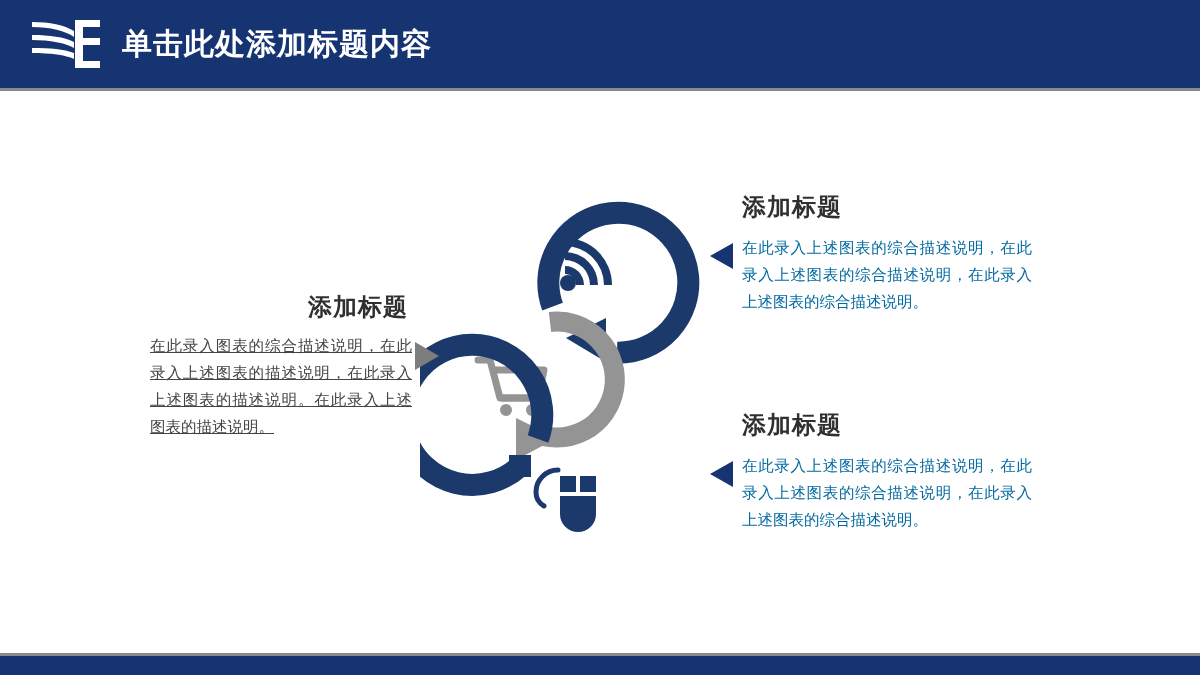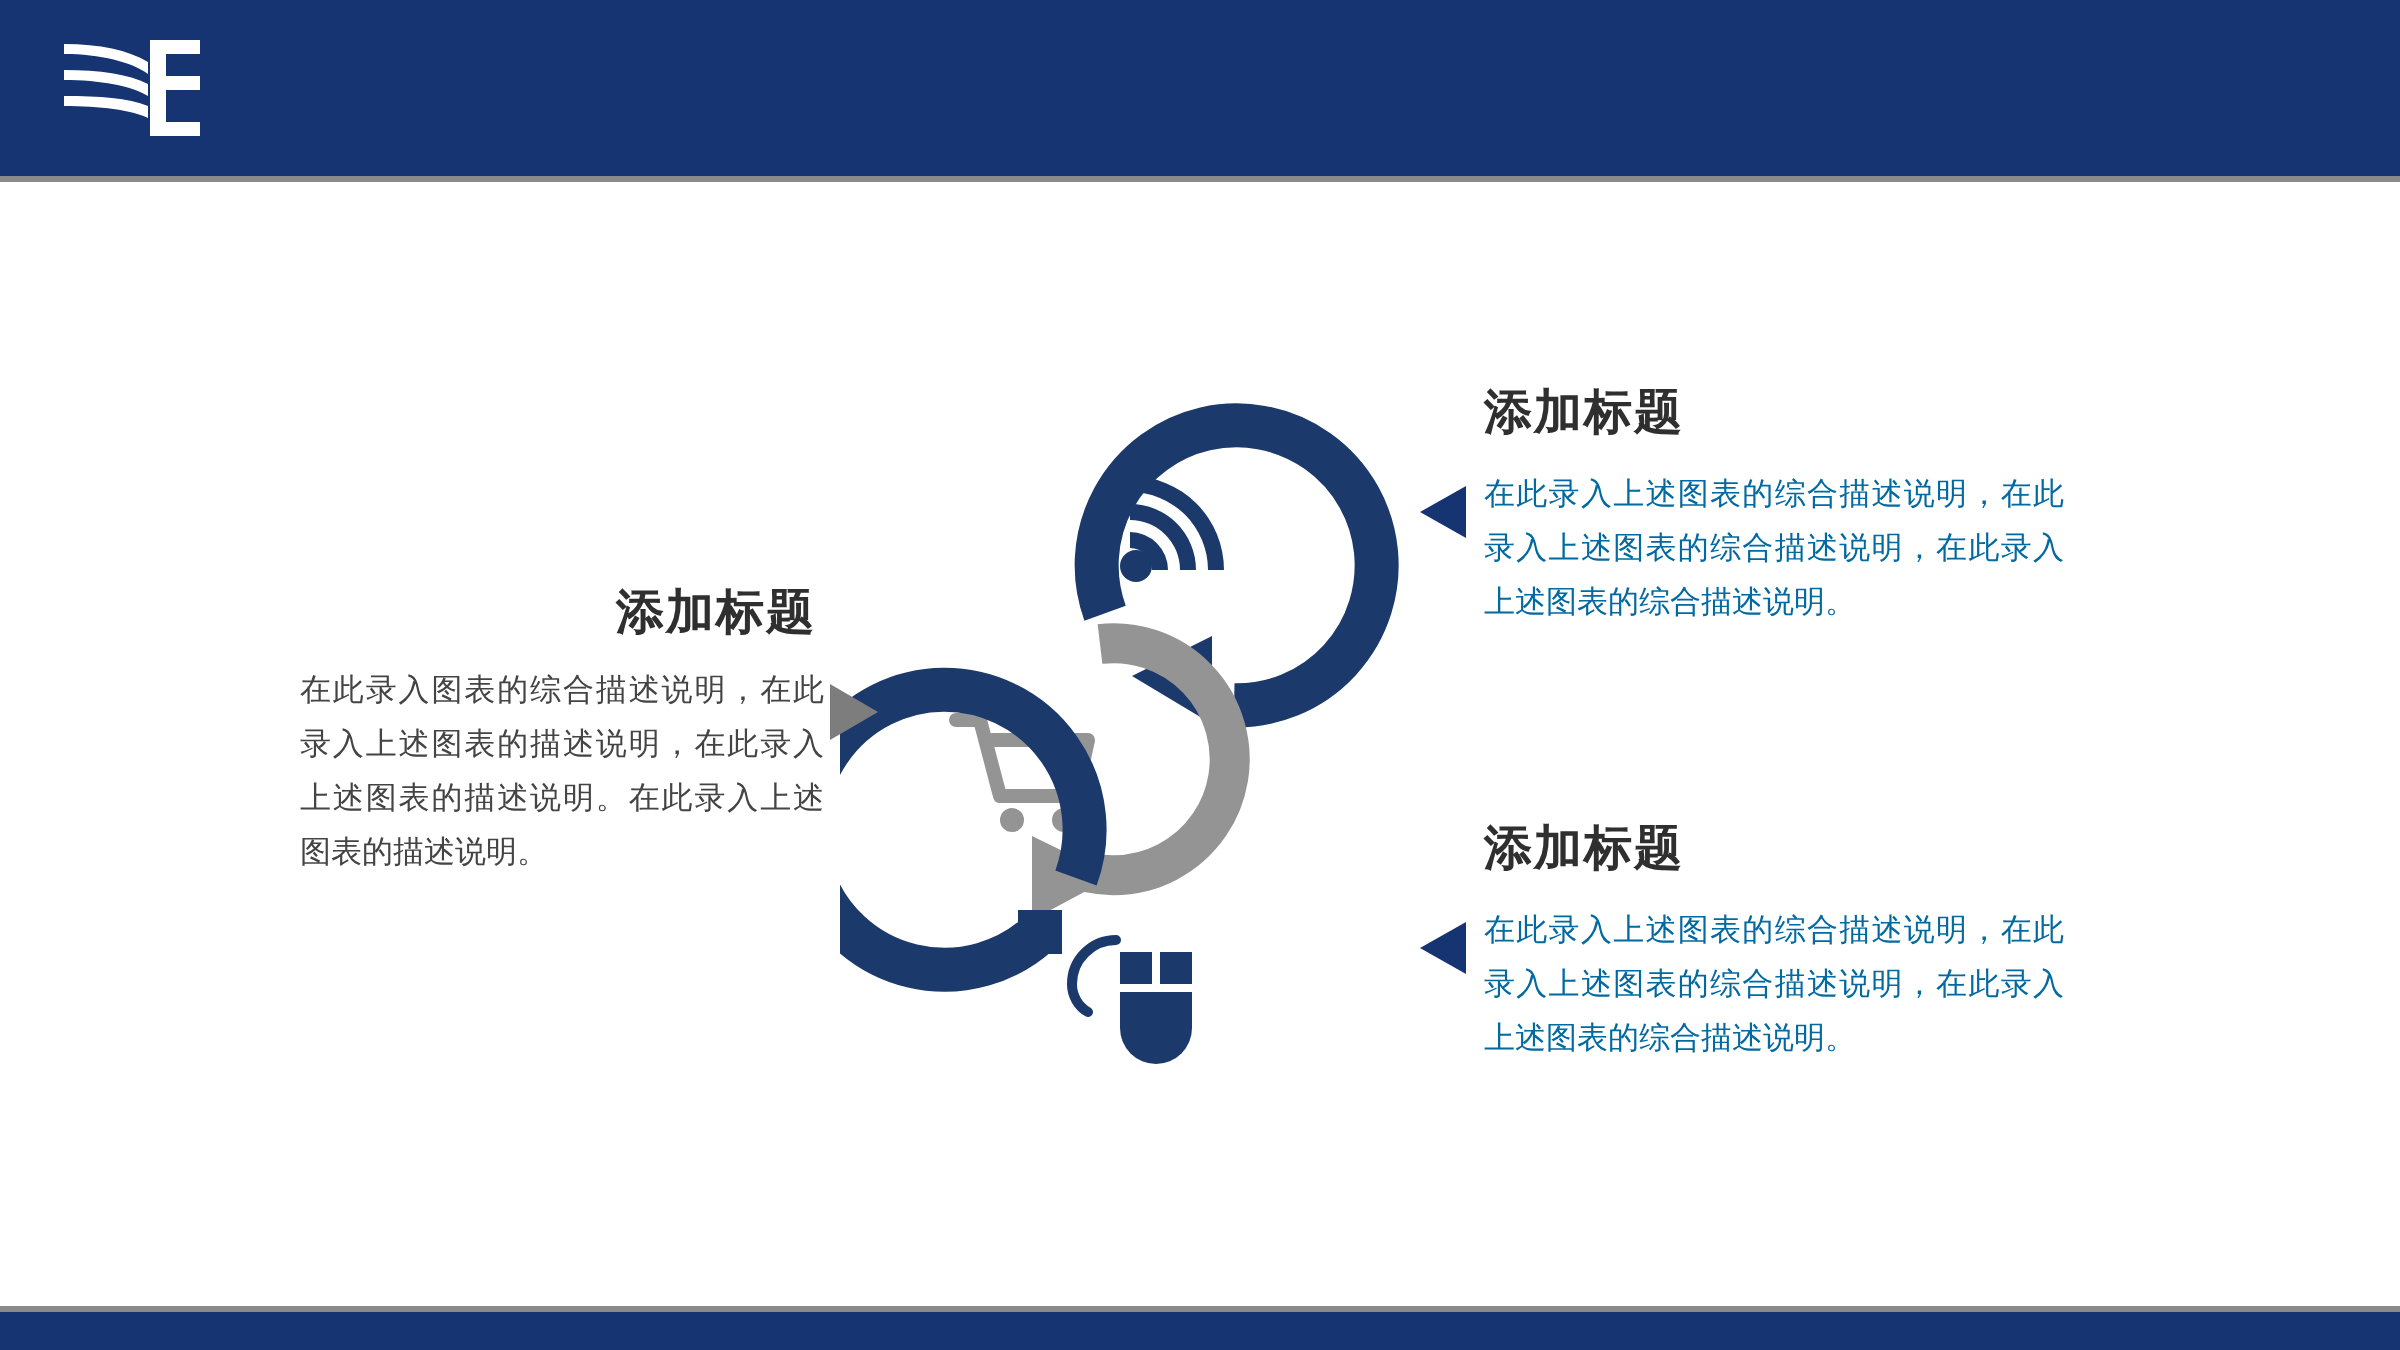--- a/index.html
+++ b/index.html
@@ -101,20 +101,21 @@
     letter-spacing: 1px;
     padding-right: 4px;
   }
   .block-left .blk-body {
     margin-top: 10px;
     font-size: 15.5px;
     color: #444444;
     line-height: 27px;
     text-align: justify;
     text-justify: inter-ideograph;
+    text-decoration: underline;
   }
   .marker-right {
     position: absolute;
     left: 415px;
     top: 342px;
     width: 0;
     height: 0;
     border-top: 14px solid transparent;
     border-bottom: 14px solid transparent;
     border-left: 24px solid #7d7d7d;
@@ -169,20 +170,21 @@
       <path d="M2 35 C 20 35, 36 37, 44 41 L44 35 C 34 31, 20 30, 2 30 Z" fill="#ffffff"></path>
 
       <rect x="45" y="2" width="8" height="48" fill="#ffffff"></rect>
 
       <rect x="53" y="2" width="17" height="7" fill="#ffffff"></rect>
       <rect x="53" y="20" width="17" height="7" fill="#ffffff"></rect>
       <rect x="53" y="43" width="17" height="7" fill="#ffffff"></rect>
     </svg>
   </div>
 
+  <div class="header-title">单击此处添加标题内容</div>
 
   <div class="diagram">
     <svg width="300" height="420" viewBox="0 0 300 420" xmlns="http://www.w3.org/2000/svg">
 
       <g>
 
         <path d="M 118 119
                  A 70 70 0 1 1 157 188" fill="none" stroke="#1b3a6b" stroke-width="22" stroke-linecap="butt" transform="rotate(-25 165 95)"></path>
 
         <path d="M 186 148 L 146 168 L 186 192 Z" fill="#1b3a6b"></path>

